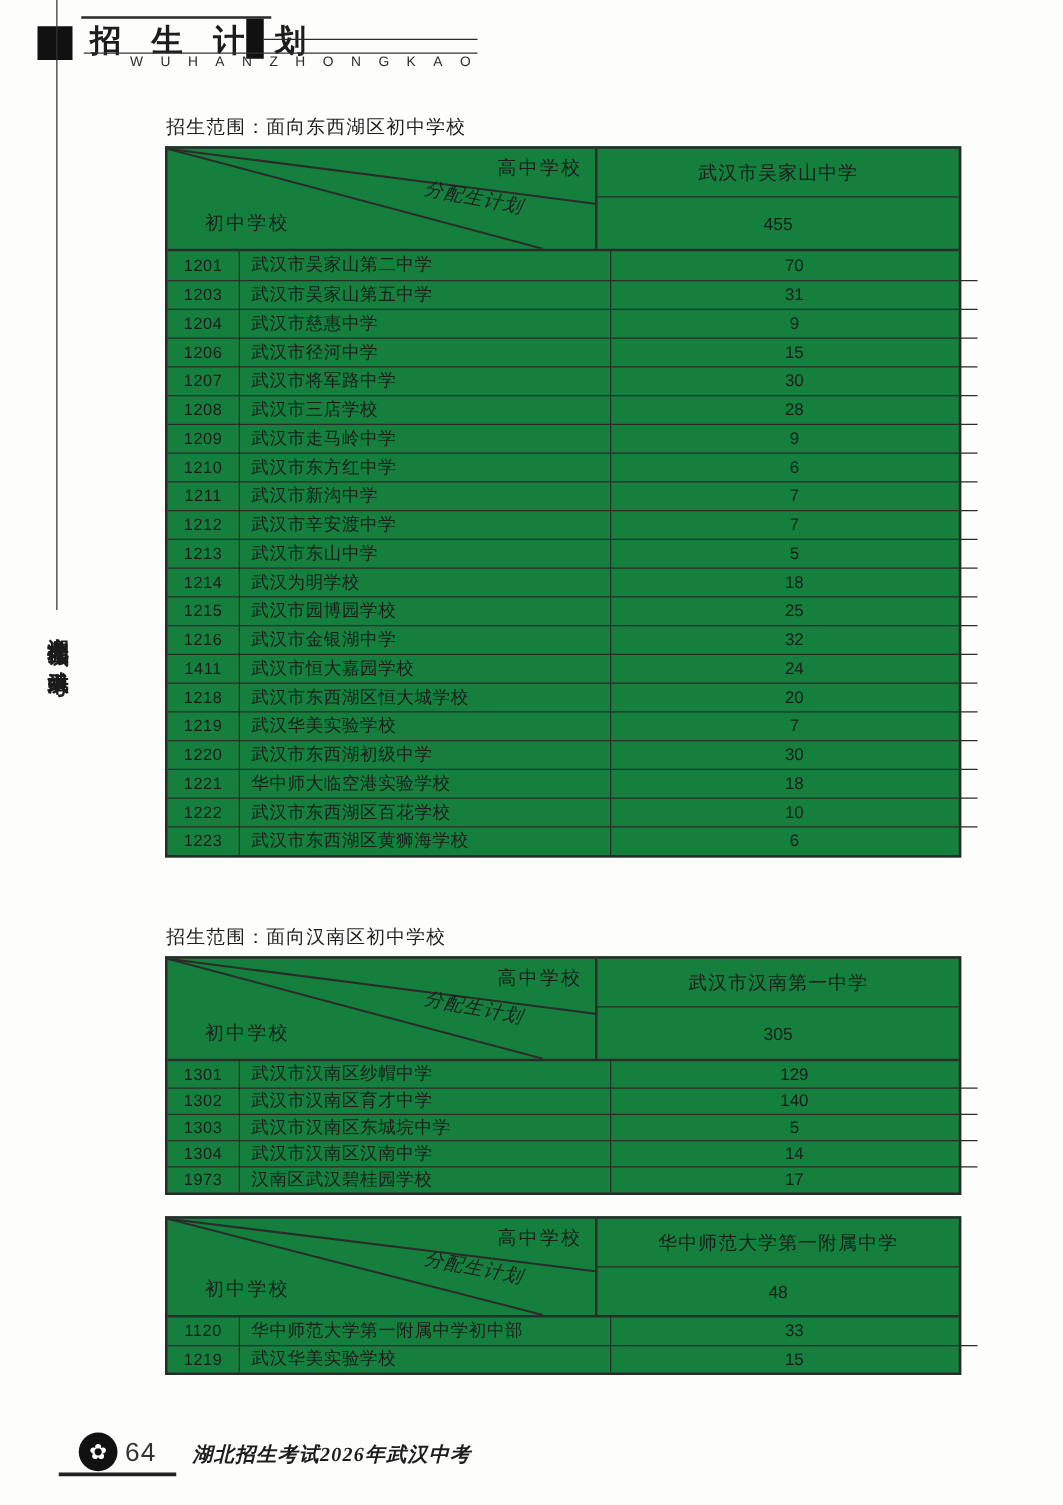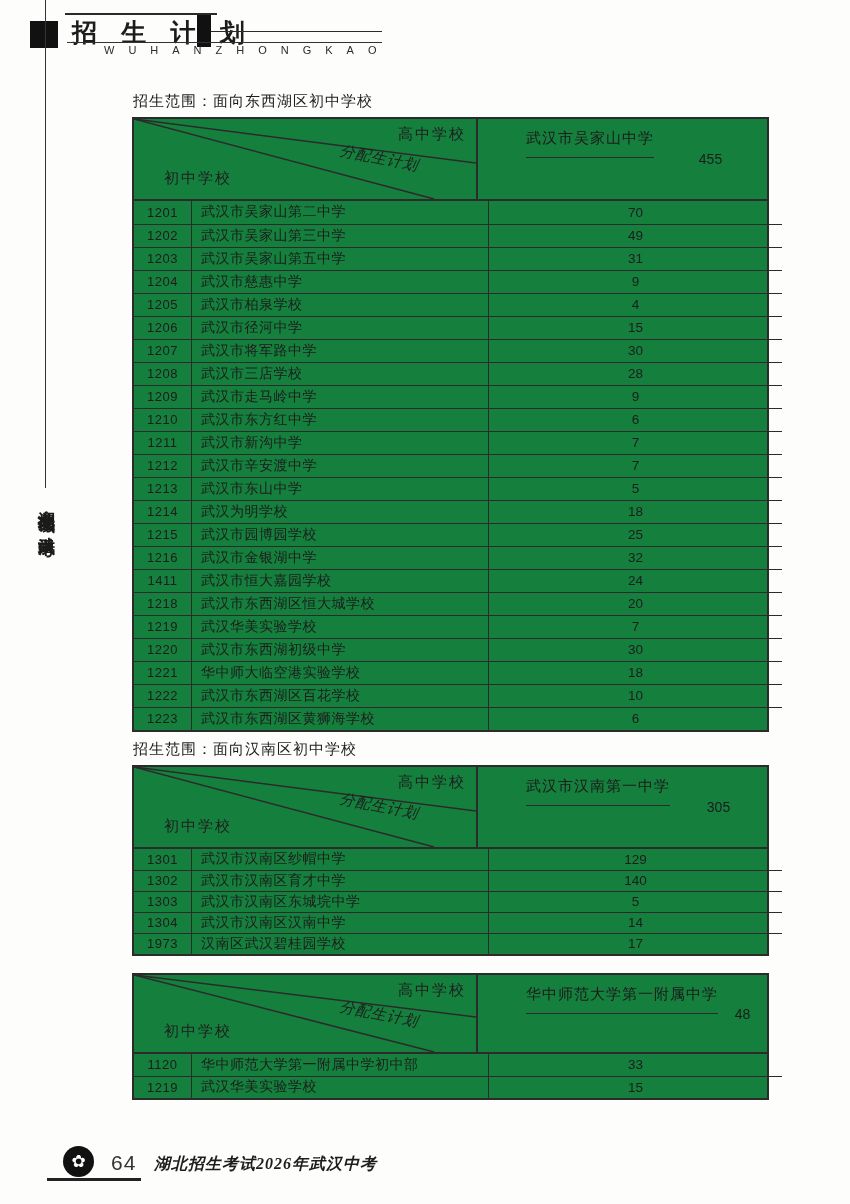--- a/index.html
+++ b/index.html
@@ -31,42 +31,42 @@
     letter-spacing:1px;white-space:nowrap;}
   .grid-table{width:637px;border:2px solid #2b2b2b;box-sizing:border-box;background:#15803d;}
   .thead{display:flex;height:80px;border-bottom:2px solid #2b2b2b;}
   .t3 .thead{height:77px;}
   .corner-cell{position:relative;width:344px;border-right:2px solid #2b2b2b;box-sizing:border-box;}
   .corner-cell svg{position:absolute;left:0;top:0;width:100%;height:100%;}
   .lbl-high{position:absolute;right:10px;top:6px;font-size:15px;color:#1d1d1d;letter-spacing:2px;}
   .lbl-plan{position:absolute;left:205px;top:30px;font-size:15px;color:#1d1d1d;
     transform:rotate(11deg);letter-spacing:1px;font-style:italic;}
   .lbl-junior{position:absolute;left:30px;bottom:11px;font-size:15px;color:#1d1d1d;letter-spacing:2px;}
-  .head-right{flex:1;display:flex;margin-left:48px;}
+  .head-right{flex:1;display:flex;flex-direction:column;}
   .hs-name{height:38px;border-bottom:1.5px solid #2b2b2b;display:flex;align-items:center;
     justify-content:center;font-size:15px;letter-spacing:1px;color:#1b1b1b;}
   .hs-total{flex:1;display:flex;align-items:center;justify-content:center;font-size:14px;color:#1b1b1b;}
   table{border-collapse:collapse;width:100%;table-layout:fixed;}
   td{border:1.5px solid #2b2b2b;font-size:14px;color:#1c1c1c;padding:0;
     overflow:hidden;white-space:nowrap;}
   tr{height:23px;}
   .t2 tr{height:21px;}
   .t3 tr{height:22px;}
   td.col-code{width:57px;text-align:center;font-size:13px;letter-spacing:0.5px;}
   td.col-school{width:287px;text-align:left;padding-left:9px;letter-spacing:0.5px;}
   td.col-plan{width:293px;text-align:center;font-size:13.5px;}
   table tr:first-child td{border-top:none;}
   table tr td:first-child{border-left:none;}
   table tr td:last-child{border-right:none;}
   table tr:last-child td{border-bottom:none;}
   
   .footer-logo{position:absolute;left:63px;top:1146px;width:31px;height:31px;border-radius:50%;
     background:#111;color:#fff;display:flex;align-items:center;justify-content:center;
     font-size:17px;line-height:1;}
-  .footer-num{position:absolute;left:111px;top:1151px;font-size:21px;color:#333;letter-spacing:1px;}
+  .footer-num{position:absolute;left:100px;top:1151px;font-size:21px;color:#333;letter-spacing:1px;}
   .footer-journal{position:absolute;left:154px;top:1154px;font-size:16px;font-style:italic;
     font-weight:bold;font-family:"Liberation Serif", serif;color:#1d1d1d;letter-spacing:1px;}
   .footer-rule{position:absolute;left:47px;top:1178px;width:94px;height:2.5px;background:#222;}
 </style>
 </head>
 <body>
 
 <div class="mast-topline"></div>
 <div class="mast-square"></div>
 <div class="mast-title">招 生 计 划</div>
@@ -97,38 +97,28 @@
       </div>
     </div>
     <table>
         <tbody>
           <tr>
             <td class="col-code">1201</td>
             <td class="col-school">武汉市吴家山第二中学</td>
             <td class="col-plan">70</td>
           </tr>
           <tr>
-            <td class="col-code">1202</td>
-            <td class="col-school">武汉市吴家山第三中学</td>
-            <td class="col-plan">49</td>
-          </tr>
-          <tr>
             <td class="col-code">1203</td>
             <td class="col-school">武汉市吴家山第五中学</td>
             <td class="col-plan">31</td>
           </tr>
           <tr>
             <td class="col-code">1204</td>
             <td class="col-school">武汉市慈惠中学</td>
             <td class="col-plan">9</td>
-          </tr>
-          <tr>
-            <td class="col-code">1205</td>
-            <td class="col-school">武汉市柏泉学校</td>
-            <td class="col-plan">4</td>
           </tr>
           <tr>
             <td class="col-code">1206</td>
             <td class="col-school">武汉市径河中学</td>
             <td class="col-plan">15</td>
           </tr>
           <tr>
             <td class="col-code">1207</td>
             <td class="col-school">武汉市将军路中学</td>
             <td class="col-plan">30</td>

